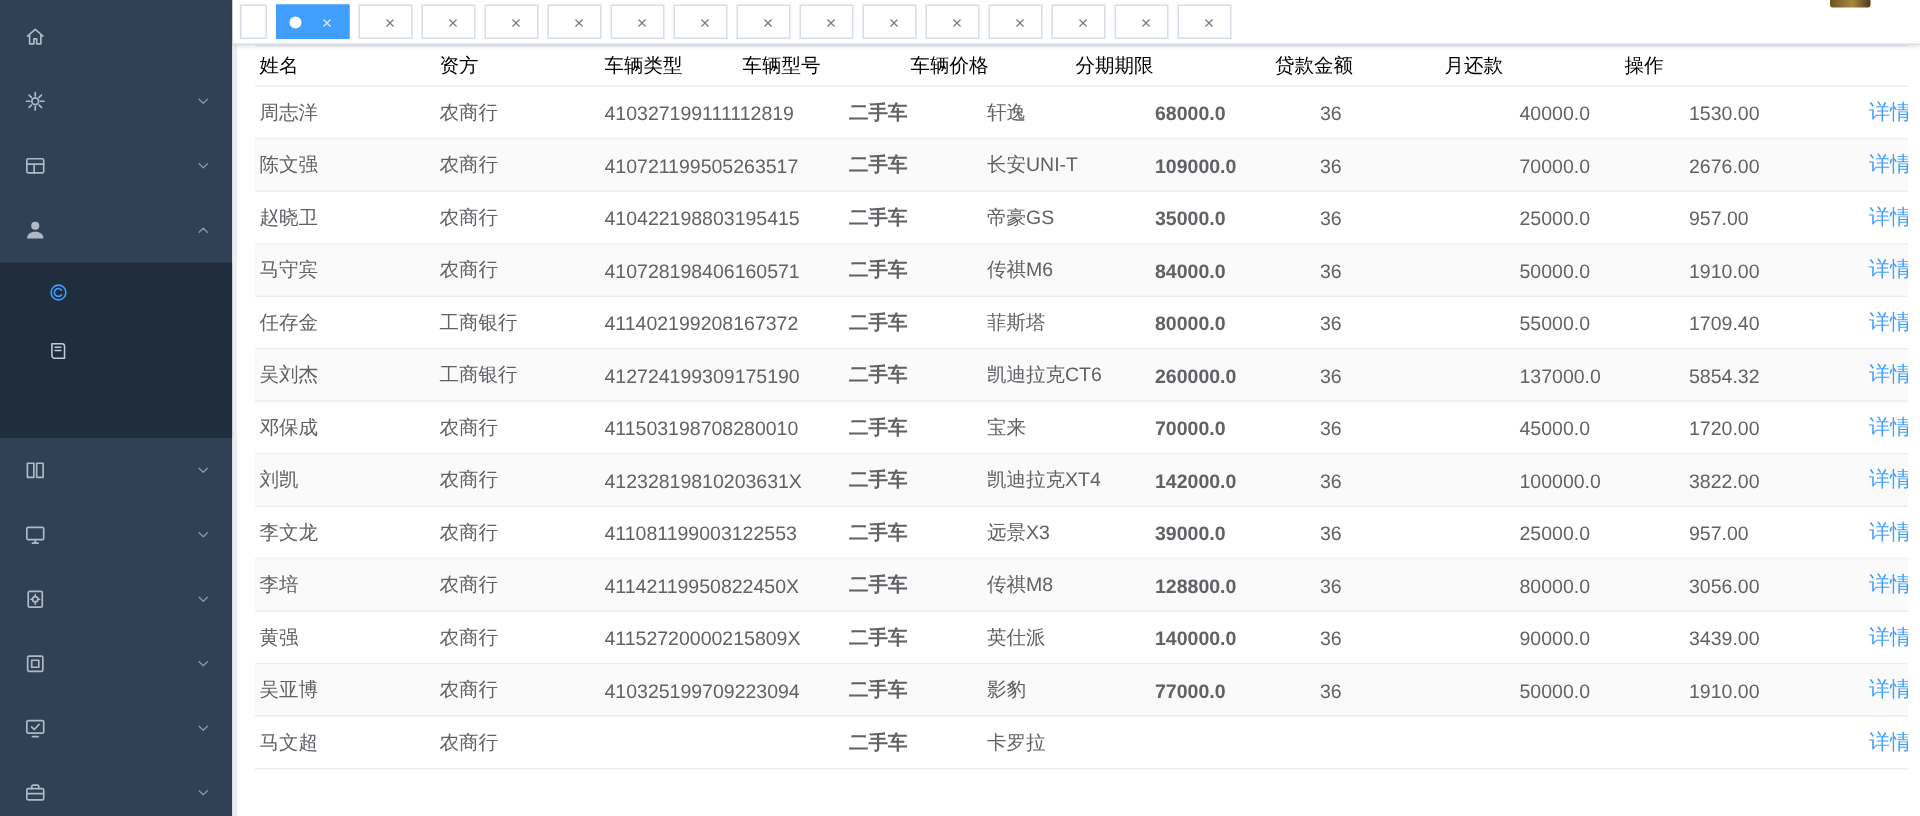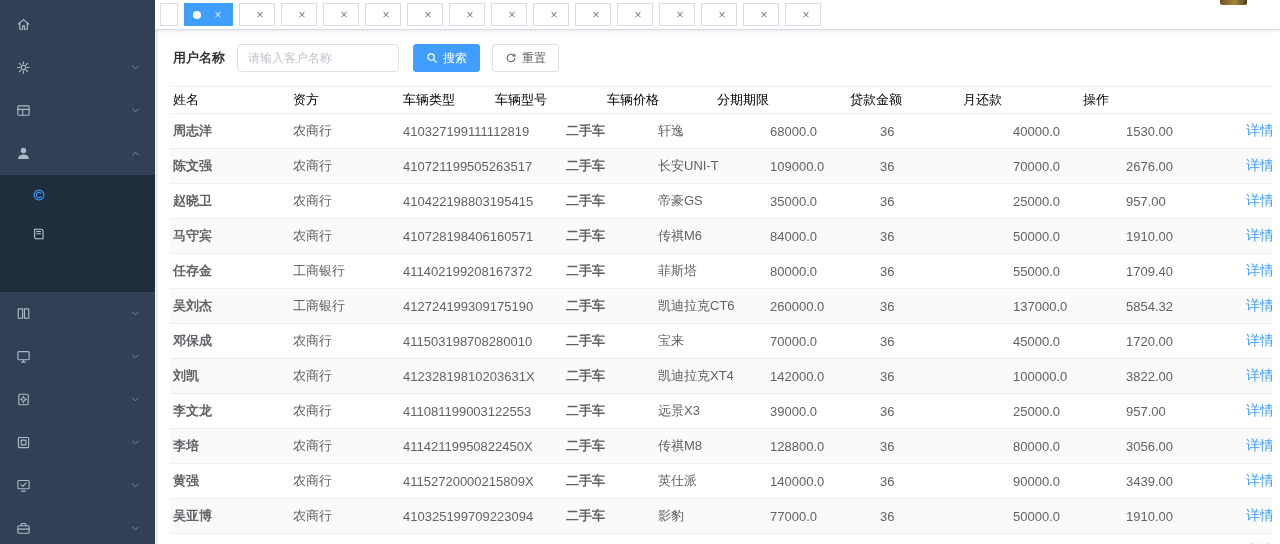--- a/index.html
+++ b/index.html
@@ -42,22 +42,22 @@
   .btn-plain { background:#fff; border:1px solid #dcdfe6; color:#606266; }
 
   
   .table { margin:0 8px 0 12px; }
   .t-row { display:flex; align-items:center; border-bottom:1px solid #ebeef5; }
   .t-head { height:28px; border-top:1px solid #ebeef5; }
   .t-head .t-cell { font-weight:400; color:#000000; }
   .t-body .t-row { height:35px; }
   .t-body .t-row.stripe { background:#fafafa; }
   .t-cell { font-size:13px; color:#606266; padding-left:3px; white-space:nowrap; overflow:hidden; }
-  .c0{width:120px;font-weight:bold;} .c1{width:110px;} .c2{width:163px;} .c3{width:92px;font-weight:bold;} .c4{width:112px;}
-  .c5{width:110px;} .c6{width:133px;} .c7{width:113px;} .c8{width:120px;} .c9{flex:1;min-width:28px;}
+  .c0{width:120px;} .c1{width:110px;} .c2{width:163px;} .c3{width:92px;font-weight:bold;} .c4{width:112px;}
+  .c5{width:110px;font-weight:bold;} .c6{width:133px;} .c7{width:113px;} .c8{width:120px;} .c9{flex:1;min-width:28px;}
   .detail-link { color:#409eff; font-size:14px; text-decoration:none; cursor:pointer; }
 </style>
 </head>
 <body>
 
 <div class="app">
   <aside class="sidebar">
     <nav id="sidebar-menu">
         <div class="menu-item">
           <span class="mi-icon">
@@ -325,46 +325,20 @@
           <span></span>
           <span class="tclose">×</span>
         </span>
         <span class="tag">
           <span></span>
           <span class="tclose">×</span>
         </span>
       </div>
 
     <div class="content">
-      <div class="search-row">
-        <span class="search-label">用户名称</span>
-        <input class="search-input" type="text" placeholder="请输入客户名称" style="">
-        <button class="btn btn-primary">
-          <span class="b-icon">
-            <svg viewBox="0 0 16 16">
-                <g fill="none" stroke="currentColor" stroke-width="1.6" stroke-linecap="round">
-                  <circle cx="6.8" cy="6.8" r="4.2"></circle>
-                  <path d="M10.2 10.2l3.6 3.6"></path>
-                </g>
-              </svg>
-          </span>
-          <span>搜索</span>
-        </button>
-        <button class="btn btn-plain">
-          <span class="b-icon">
-            <svg viewBox="0 0 16 16">
-                <g fill="none" stroke="currentColor" stroke-width="1.5" stroke-linecap="round">
-                  <path d="M13 8.2a5 5 0 1 1-1.6-3.9"></path>
-                  <path d="M13.2 2.6v2.6h-2.6"></path>
-                </g>
-              </svg>
-          </span>
-          <span>重置</span>
-        </button>
-      </div>
 
       <div class="table" id="customers-table">
         <div class="t-row t-head" id="table-head">
             <div class="t-cell c0">姓名</div>
             <div class="t-cell c1">资方</div>
             <div class="t-cell c3">车辆类型</div>
             <div class="t-cell c4">车辆型号</div>
             <div class="t-cell c5">车辆价格</div>
             <div class="t-cell c6">分期期限</div>
             <div class="t-cell c7">贷款金额</div>

